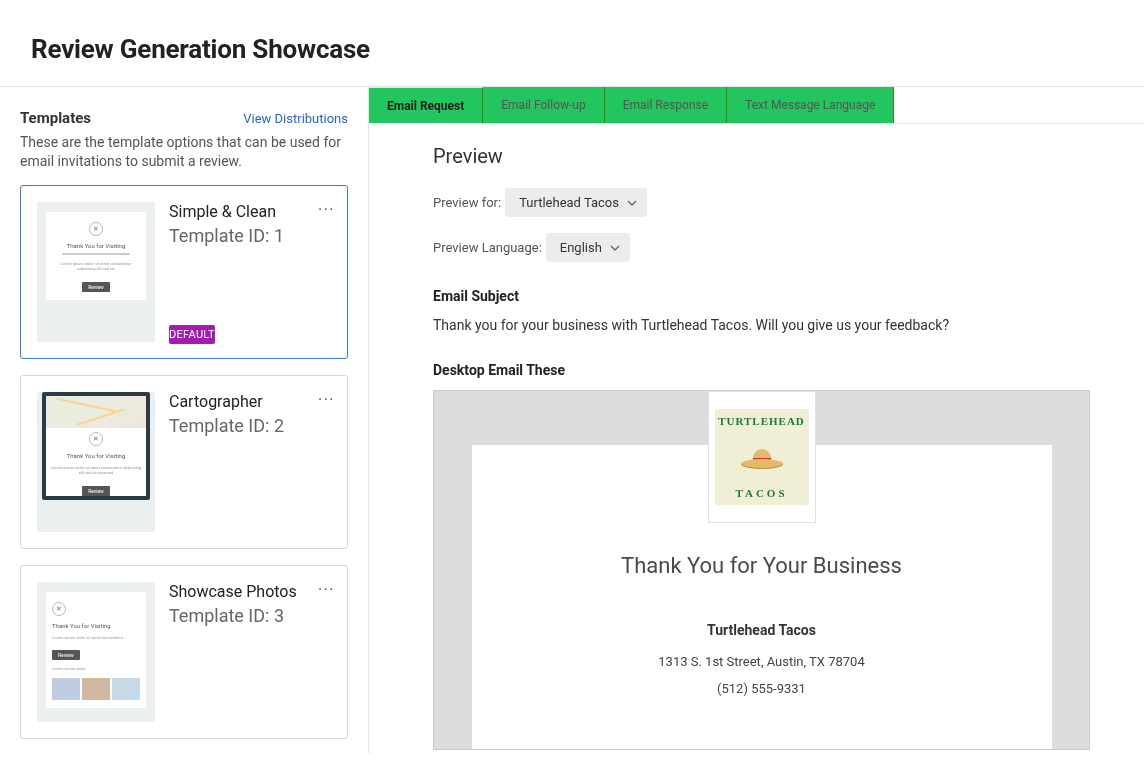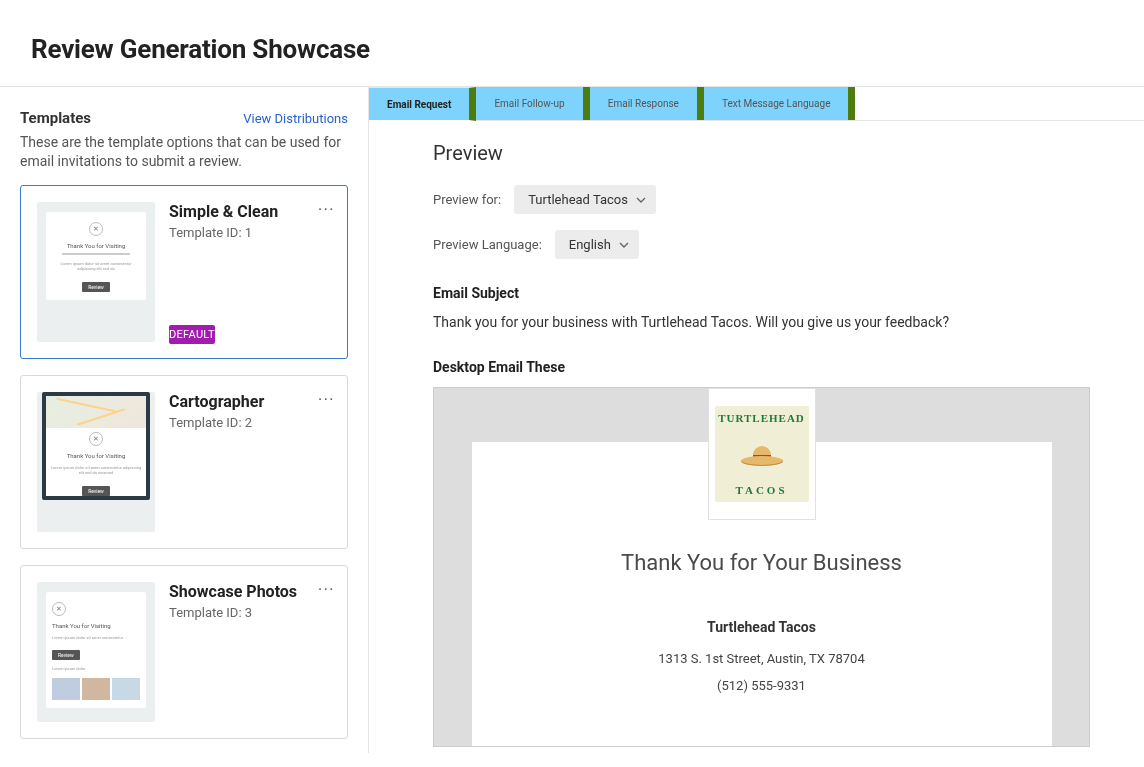--- a/index.html
+++ b/index.html
@@ -145,26 +145,26 @@
     background:#c0cde0;
   }
   .thumb .photo-row div:nth-child(2){background:#d0b8a0;}
   .thumb .photo-row div:nth-child(3){background:#c7d9e6;}
   .card-info {
     flex: 1;
     position: relative;
   }
   .card-name {
     font-size: 16px;
-    font-weight: 700;
+    font-weight: 400;
     margin-bottom: 4px;
     color: #222;
   }
   .card-id {
-    font-size: 13px;
+    font-size: 18px;
     color: #666;
   }
   .card-menu {
     position: absolute;
     top: 16px;
     right: 12px;
     font-size: 16px;
     letter-spacing: 1.5px;
     color: #555;
     cursor: pointer;
@@ -186,25 +186,25 @@
     flex: 1;
     display: flex;
     flex-direction: column;
   }
   .tabs {
     display: flex;
     border-bottom: 1px solid #e5e5e5;
   }
   .tab {
     padding: 11px 18px 10px;
-    font-size: 10px;
+    font-size: 12px;
     color: #555;
-    border-right: 7px solid #4d7c0f;
+    border-right: 1px solid #4d7c0f;
     cursor: pointer;
-    background: #7dd3fc;
+    background: #22c55e;
   }
   .tab.active {
     font-weight: 700;
     border-top: 1px solid #e5e5e5;
     border-bottom: 1px solid #fff;
     margin-bottom: -1px;
     color: #222;
   }
   .tab:first-child{
     border-left: none;
@@ -216,21 +216,21 @@
   }
   .preview-heading {
     font-size: 20px;
     font-weight: 400;
     color: #333;
     margin-bottom: 20px;
   }
   .field-row {
     display: flex;
     align-items: center;
-    gap: 13px;
+    gap: 4px;
     margin-bottom: 16px;
   }
   .field-label {
     font-size: 13px;
     color: #555;
   }
   .select-pill {
     background: #ececec;
     border-radius: 3px;
     padding: 7px 28px 7px 14px;

